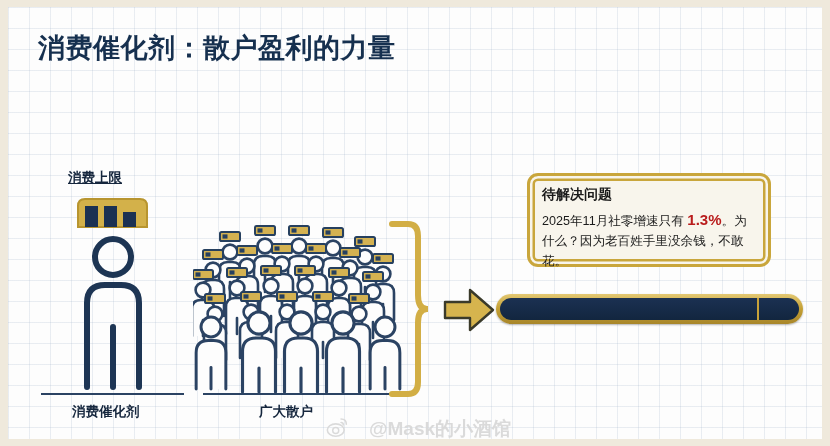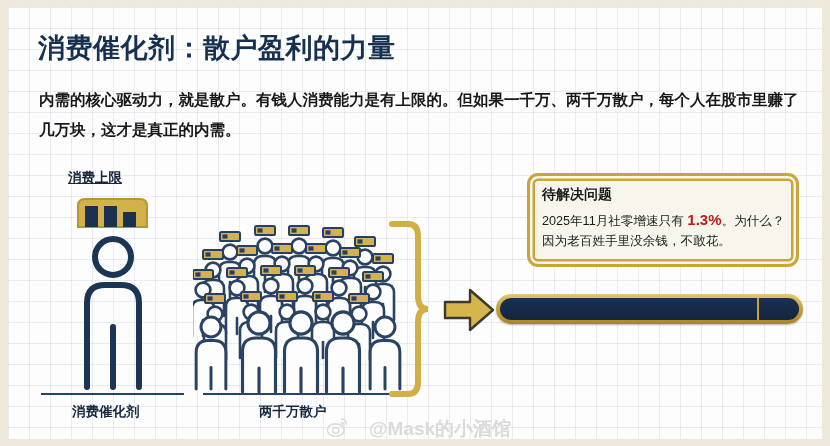--- a/index.html
+++ b/index.html
@@ -135,21 +135,21 @@
     top: 279px;
     width: 54px;
     height: 48px;
   }
 
   
   .callout {
     position: absolute;
     left: 519px;
     top: 166px;
-    width: 272px;
+    width: 244px;
     height: 94px;
     background: #f8f5ec;
     border: 3px solid #c9a63c;
     border-radius: 11px;
     box-shadow: 0 0 0 2.5px #f8f5ec inset, 0 0 0 5px #c9a63c inset;
     box-sizing: border-box;
   }
   .callout-inner {
     position: absolute;
     left: 10px;
@@ -236,21 +236,20 @@
     white-space: nowrap;
   }
 </style>
 </head>
 <body>
 
 <div class="page">
   <div class="card">
 
     <div class="title">消费催化剂：散户盈利的力量</div>
-    <div class="subtitle">内需的核心驱动力，就是散户。有钱人消费能力是有上限的。但如果一千万、两千万散户，每个人在股市里赚了几万块，这才是真正的内需。</div>
 
     <div class="ceiling-label">消费上限</div>
 
     <div class="ceiling">
       <svg viewBox="0 0 75 32" width="75" height="32">
         <path d="M3 30 L3 9 Q3 2 10 2 L65 2 Q72 2 72 9 L72 30 Z" fill="#d3b14a" stroke="#b8952f" stroke-width="2"></path>
         <rect x="10" y="9" width="13" height="21" fill="#1b3152"></rect>
         <rect x="29" y="9" width="13" height="21" fill="#1b3152"></rect>
         <rect x="48" y="15" width="13" height="15" fill="#1b3152"></rect>
       </svg>
@@ -367,21 +366,21 @@
           </g>
           <g transform="translate(192,108) scale(1.35)">
             <circle cx="0" cy="0" r="7.4" fill="#fdfdfd" stroke="#2b4363" stroke-width="2.2"></circle>
             <path d="M-11 46 L-11 19 Q-11 10 -2 10 L2 10 Q11 10 11 19 L11 46" fill="#fdfdfd" stroke="#2b4363" stroke-width="2.2" stroke-linecap="round" stroke-linejoin="round"></path>
             <line x1="0" y1="30" x2="0" y2="46" stroke="#2b4363" stroke-width="2.2" stroke-linecap="round"></line>
           </g>
         </g>
       </svg>
     </div>
 
-    <div class="group-label gl-right">两千万散户</div>
+    <div class="group-label gl-right">广大散户</div>
 
     <div class="brace">
       <svg viewBox="0 0 42 176" width="42" height="176">
         <path d="M6 3 L22 3 Q32 3 32 15 L32 74 Q32 88 41 88 Q32 88 32 102 L32 161 Q32 173 22 173 L6 173" fill="none" stroke="#d2ae45" stroke-width="6" stroke-linecap="round" stroke-linejoin="round"></path>
       </svg>
     </div>
 
     <div class="arrow">
       <svg viewBox="0 0 54 48" width="54" height="48">
         <path d="M3 16 L28 16 L28 4 L51 24 L28 44 L28 32 L3 32 Z" fill="#d6b44e" stroke="#3a3a2a" stroke-width="2.4" stroke-linejoin="round"></path>

